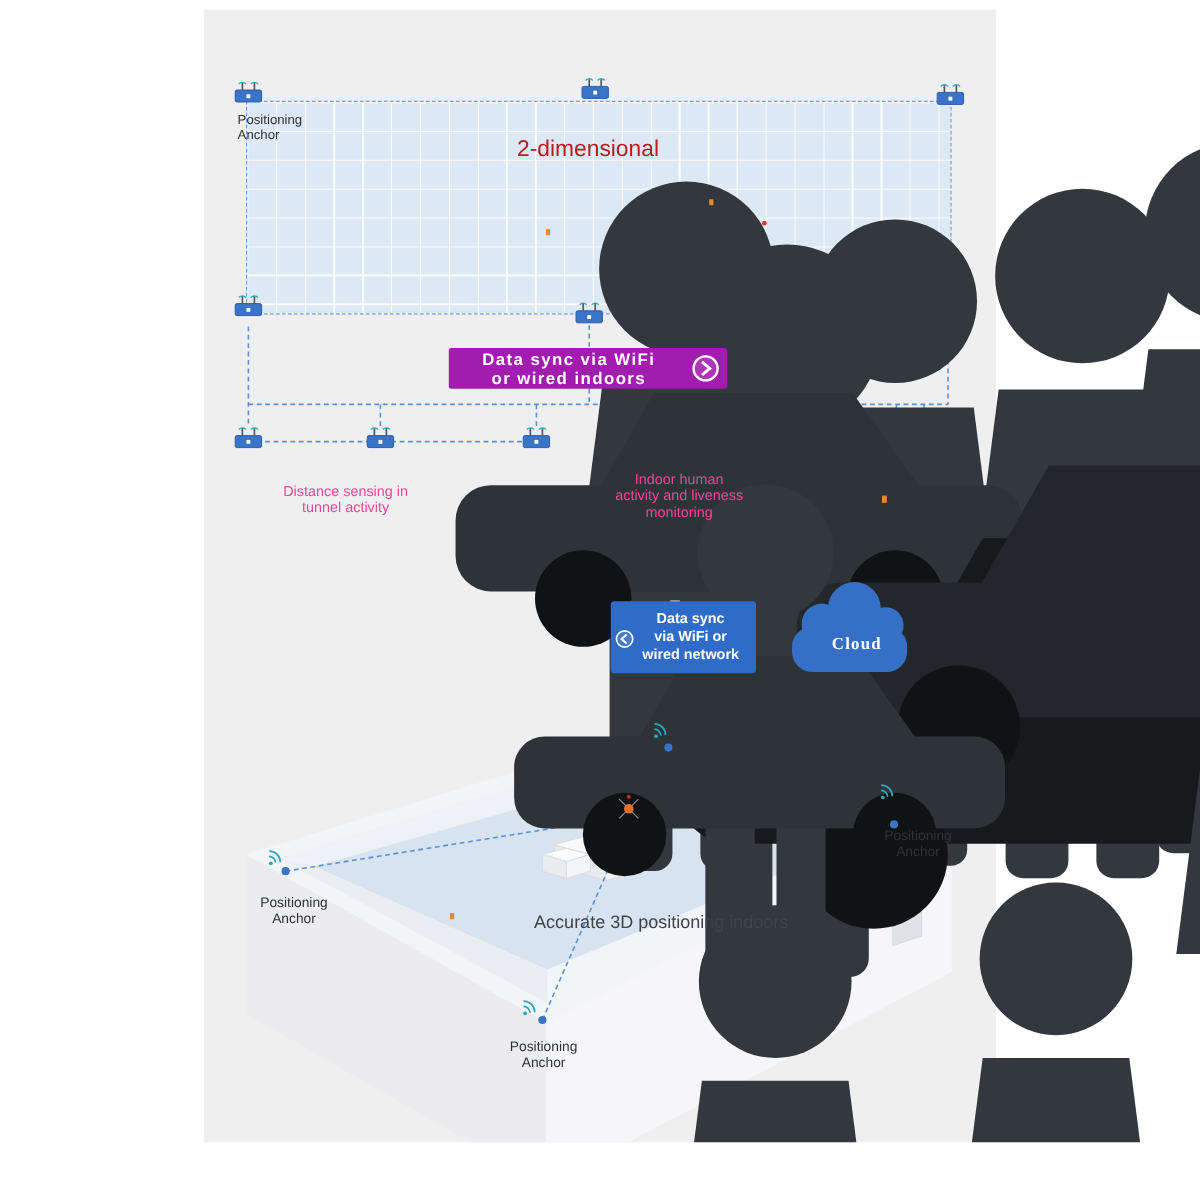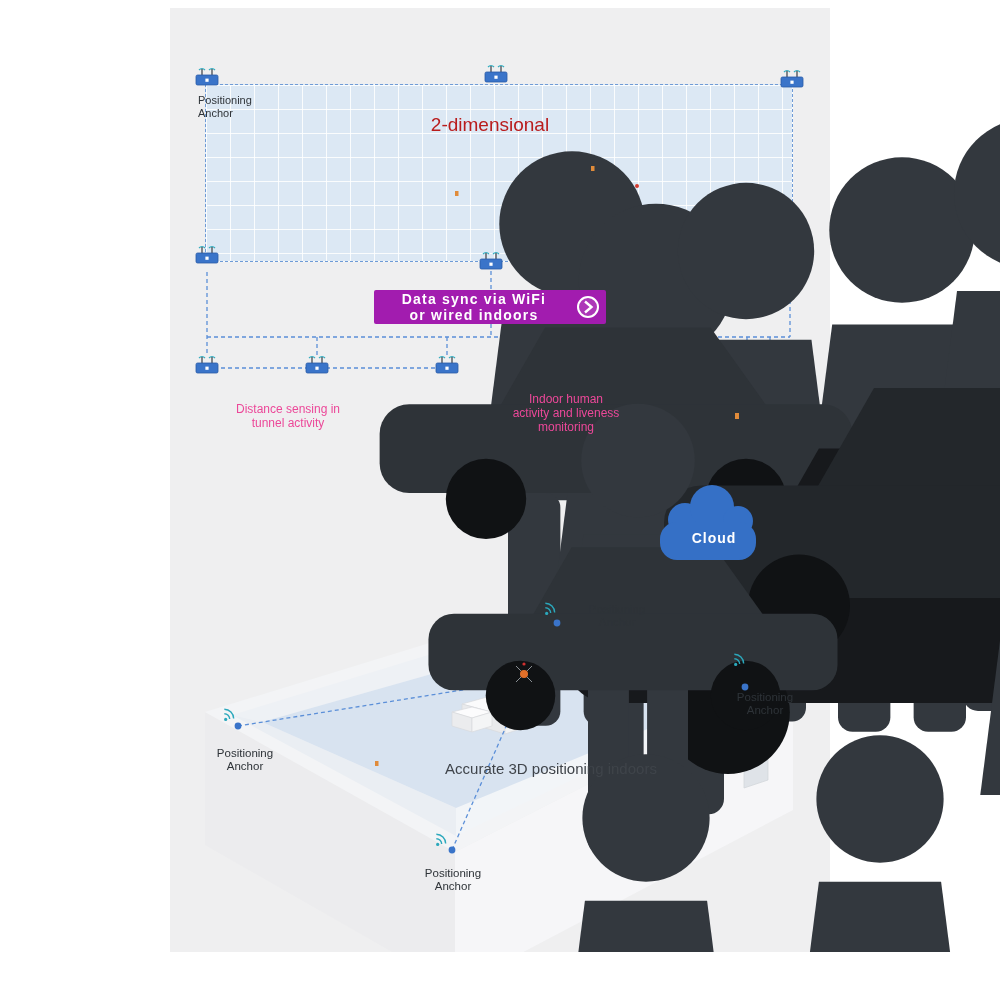--- a/index.html
+++ b/index.html
@@ -19,21 +19,21 @@
   .title{left:330px;top:116px;width:320px;font-size:19px;font-weight:normal;color:#b91c1c;line-height:17px;}
   .anchor-label-grid{left:198px;top:94px;width:86px;font-size:11px;line-height:13px;color:#2e3338;}
   .banner{position:absolute;left:374px;top:290px;width:232px;height:34px;background:#a21caf;border-radius:2px;z-index:3;display:flex;align-items:center;}
   .banner-text{flex:1;color:#ffffff;font-weight:bold;font-size:14px;letter-spacing:1.2px;line-height:16px;text-align:center;}
   .banner-icon{width:28px;height:24px;margin-right:4px;flex:0 0 auto;}
   .mid-label-tunnel{left:213px;top:402px;width:150px;font-size:12px;line-height:14px;}
   .mid-label-indoor{left:498px;top:392px;width:136px;font-size:12px;line-height:14px;}
   .sync-box{position:absolute;left:509px;top:501px;width:121px;height:60px;background:#2f6cc7;border-radius:3px;z-index:3;}
   .sync-text{color:#ffffff;font-size:12px;font-weight:bold;line-height:15px;text-align:center;padding:7px 4px 0 16px;}
   .sync-icon{position:absolute;left:3px;top:23px;width:17px;height:17px;}
-  .cloud-text{left:682px;top:530px;width:64px;font-size:14px;font-weight:bold;color:#ffffff;letter-spacing:1px;}
+  .cloud-text{left:682px;top:530px;width:64px;font-size:14px;font-weight:bold;color:#ffffff;letter-spacing:1px;font-family:Liberation Serif, serif;}
   .room-anchor-label{font-size:11.5px;line-height:13px;color:#2e3338;}
   .ra-top{left:574px;top:603px;width:86px;}
   .ra-right{left:722px;top:691px;width:86px;}
   .ra-left{left:202px;top:747px;width:86px;}
   .ra-bottom{left:410px;top:867px;width:86px;}
   .caption{left:420px;top:760px;width:262px;font-size:15px;font-weight:400;color:#3f444a;}
   .line{display:block;}
 </style>
 </head>
 <body>
@@ -220,20 +220,31 @@
     <span class="line">Distance sensing in</span>
     <span class="line">tunnel activity</span>
   </div>
 
   <div class="txt mid-label-indoor center">
     <span class="line">Indoor human</span>
     <span class="line">activity and liveness</span>
     <span class="line">monitoring</span>
   </div>
 
+  <div class="sync-box">
+    <div class="sync-text">
+      <span class="line">Data sync</span>
+      <span class="line">via WiFi or</span>
+      <span class="line">wired network</span>
+    </div>
+    <svg class="sync-icon" viewBox="0 0 20 20">
+      <circle cx="10" cy="10" r="8" fill="rgba(255,255,255,0.12)" stroke="#ffffff" stroke-width="1.6"></circle>
+      <path d="M12,5.5 L7,10 L12,14.5" fill="none" stroke="#ffffff" stroke-width="2"></path>
+    </svg>
+  </div>
 
   <div class="txt cloud-text center">Cloud</div>
 
   <div class="txt room-anchor-label ra-top center">
     <span class="line">Positioning</span>
     <span class="line">Anchor</span>
   </div>
   <div class="txt room-anchor-label ra-right center">
     <span class="line">Positioning</span>
     <span class="line">Anchor</span>

